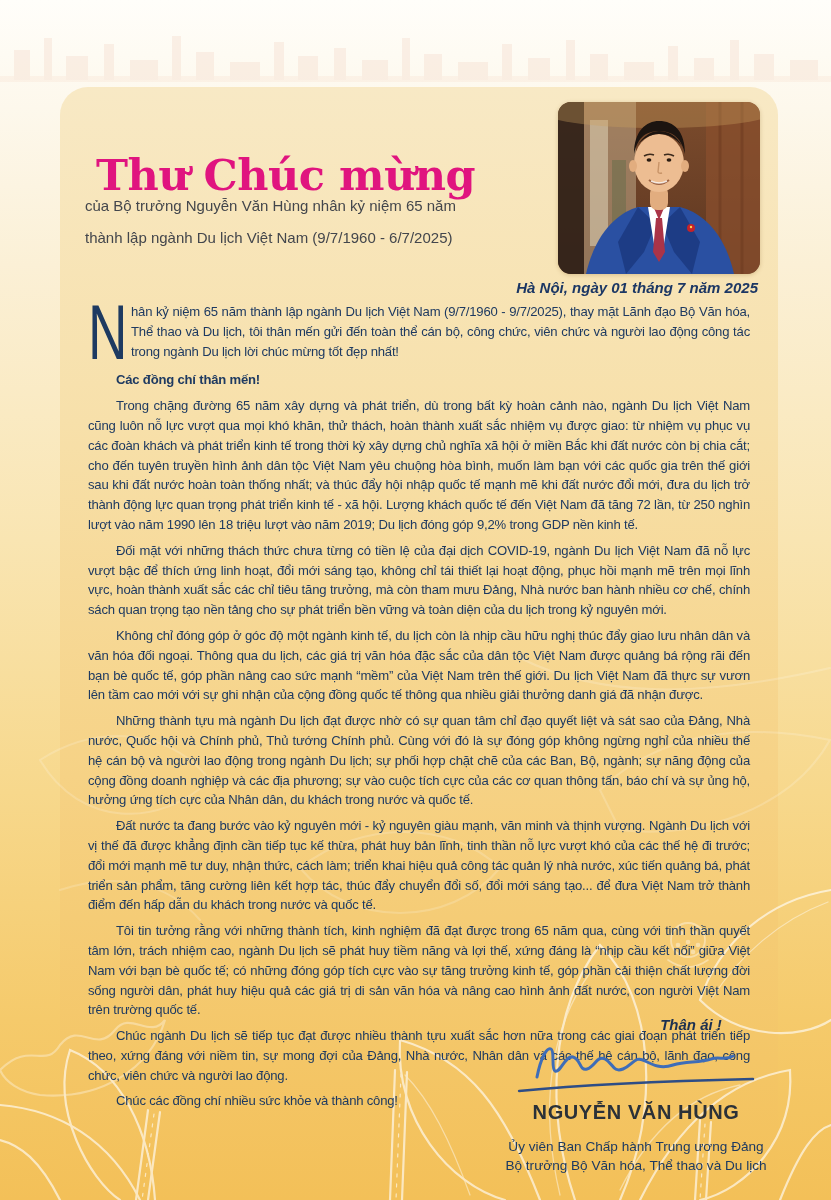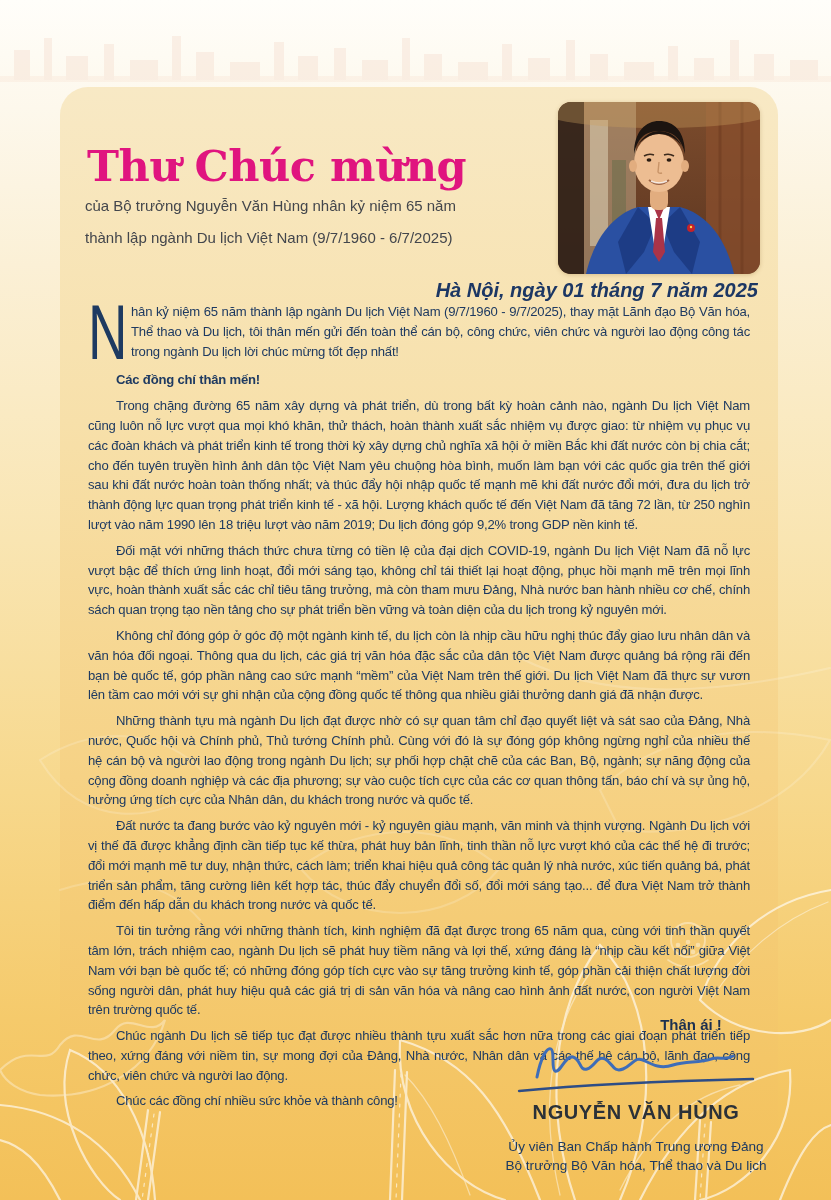--- a/index.html
+++ b/index.html
@@ -5,41 +5,41 @@
   html,body{margin:0;padding:0;}
   body{width:831px;height:1200px;overflow:hidden;
        font-family:"Liberation Sans","DejaVu Sans",sans-serif;}
   .page{position:relative;width:831px;height:1200px;
         background:linear-gradient(180deg,#fffefa 0%,#fdf8ec 9%,#fbf0d6 22%,#f9e5b2 45%,#f7d88c 66%,#f5ca6b 85%,#f3c058 100%);}
   .skyline{position:absolute;left:0;top:16px;width:831px;height:72px;z-index:0;}
   .card{position:absolute;left:60px;top:87px;width:718px;height:1113px;
         border-radius:28px 28px 0 0;z-index:1;
         background:linear-gradient(180deg,#f8e9c5 0%,#f7e0aa 30%,#f6d285 62%,#f3c058 100%);}
   .lotus{position:absolute;left:0;top:640px;width:831px;height:560px;z-index:2;pointer-events:none;}
-  .title{position:absolute;left:84px;top:138px;z-index:3;margin:3px;
+  .title{position:absolute;left:84px;top:138px;z-index:3;margin:12px;
          font-family:"DejaVu Serif","Liberation Serif",serif;font-weight:bold;
          font-size:43px;letter-spacing:-0.5px;color:#e0147f;}
   .subtitle{position:absolute;left:85px;top:190px;z-index:3;width:460px;
             font-size:15px;font-weight:400;color:#43464c;line-height:32px;}
   .photo{position:absolute;left:558px;top:102px;width:202px;height:172px;z-index:3;
          border-radius:13px;overflow:hidden;box-shadow:0 1px 4px rgba(120,80,20,.25);}
   .photo svg{display:block;}
   .dateline{position:absolute;right:73px;top:279px;z-index:3;
-            font-style:italic;font-weight:600;font-size:20px;color:#1c3764;margin-left:28px;}
+            font-style:italic;font-weight:600;font-size:15px;color:#1c3764;margin-left:28px;}
   .letter-body{position:absolute;left:88px;top:302px;width:662px;z-index:3;
                font-size:13.1px;line-height:19.8px;letter-spacing:-0.2px;
                color:#1e3a61;text-align:justify;}
   .letter-body p{margin:6px 0 0 0;text-indent:28px;}
   .letter-body p.opening{margin-top:0;text-indent:0;}
   .dropcap{float:left;width:37px;height:58px;font-size:78px;line-height:58px;
            font-weight:400;color:#1e3a61;transform:scaleX(.7);transform-origin:0 50%;
            margin:1px 6px 0 0;}
   .salutation{font-weight:600;margin-top:9px !important;text-indent:28px;}
   .sign-block{position:absolute;left:500px;top:1016px;width:272px;z-index:3;text-align:center;}
-  .valediction{font-weight:bold;font-size:15px;color:#1c3050;
+  .valediction{font-style:italic;font-weight:bold;font-size:15px;color:#1c3050;
                text-align:center;padding-left:110px;}
   .signature{display:block;margin:2px auto 0 auto;}
   .signer-name{font-weight:bold;font-size:20px;letter-spacing:.6px;color:#2b3138;margin-top:2px;}
   .signer-role{font-size:13.6px;color:#1e3a61;line-height:19px;}
   .signer-role.first{margin-top:13px;}
 </style>
 </head>
 <body>
 
 <div class="page">

